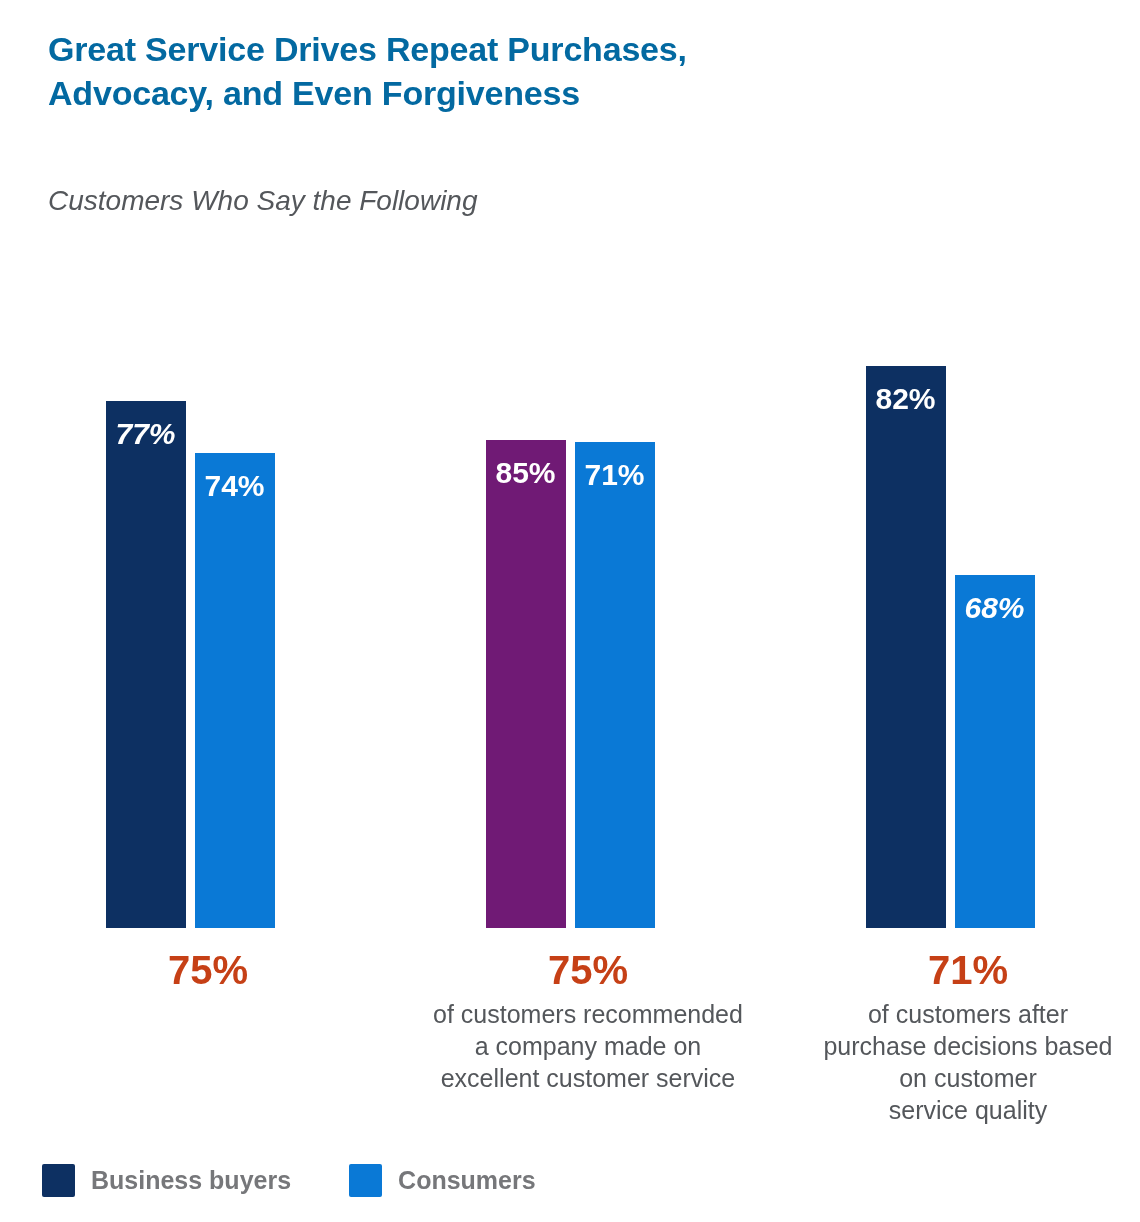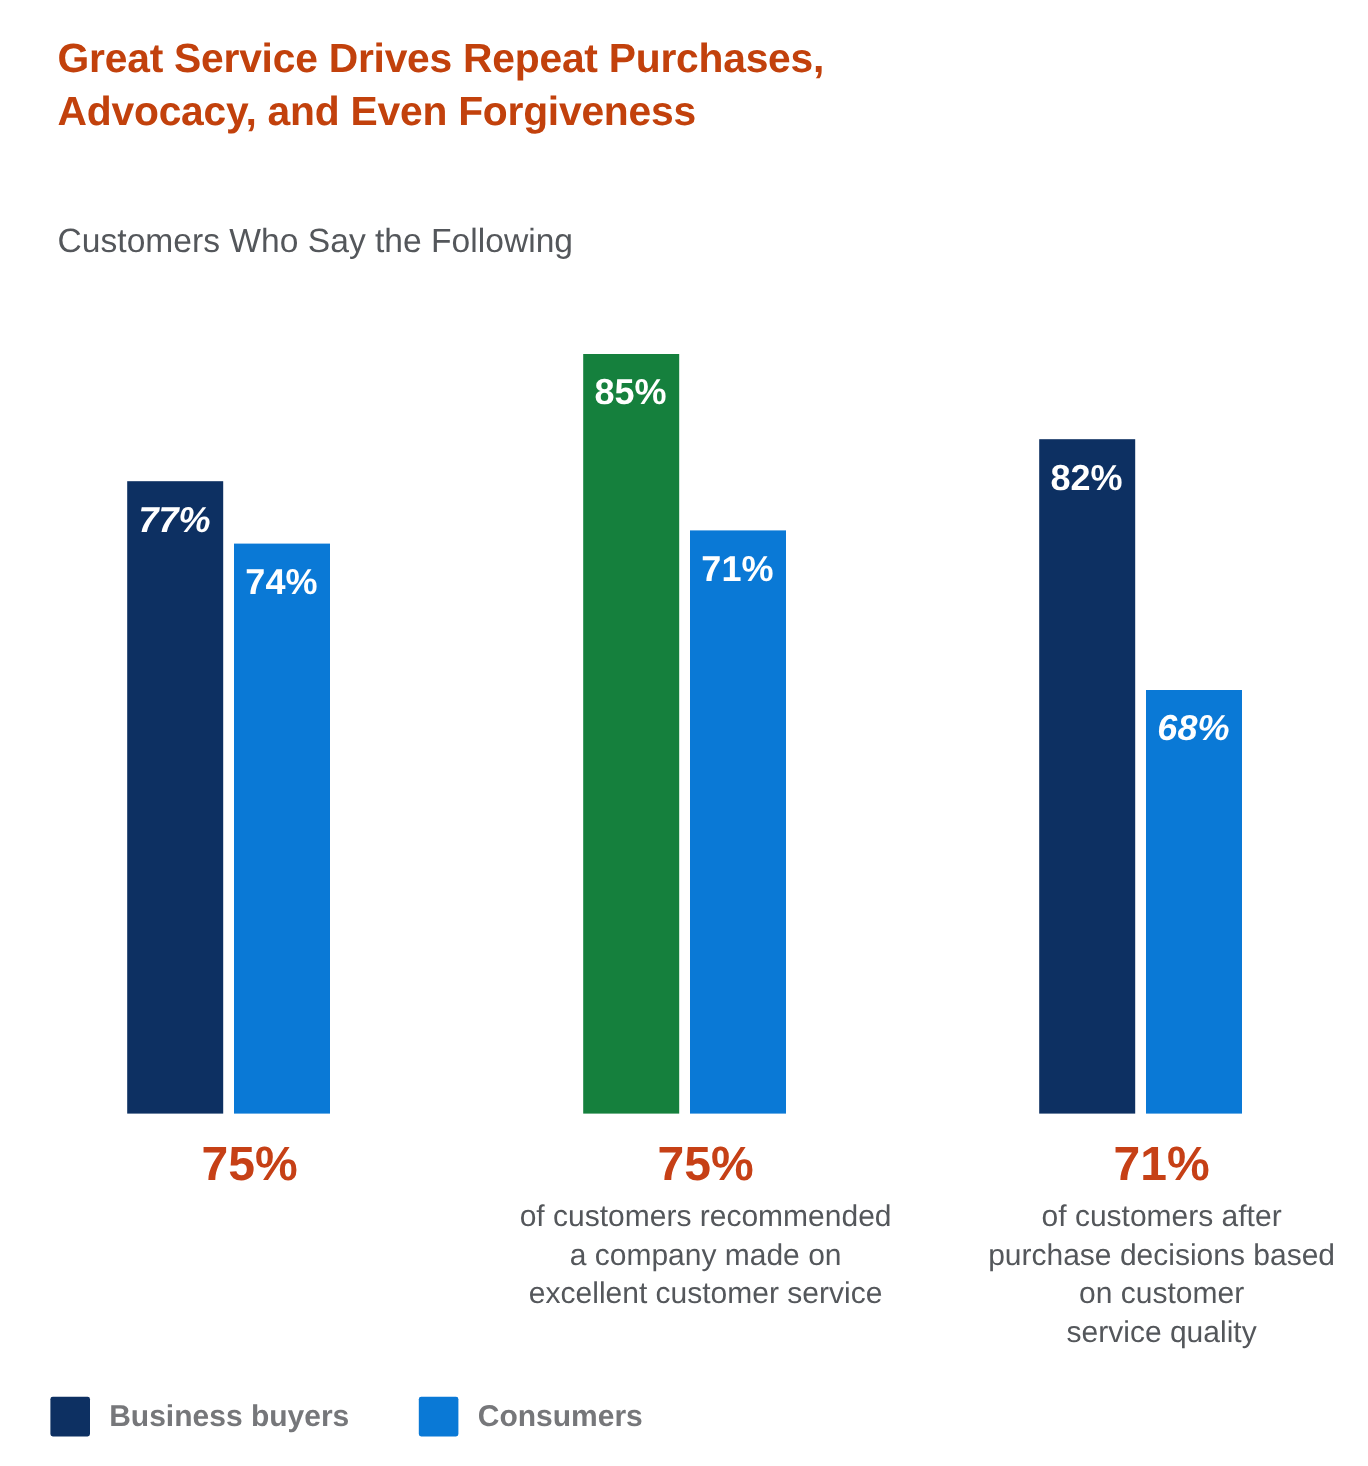--- a/index.html
+++ b/index.html
@@ -11,30 +11,31 @@
   .page {
     width: 1140px;
     height: 1222px;
     background: #ffffff;
     overflow: hidden;
   }
   .header { padding: 28px 40px 0 48px; }
   .title {
     font-size: 34px;
     font-weight: 700;
-    color: #c2410c;
+    color: #0369a1;
     line-height: 1.28;
     letter-spacing: -0.2px;
     white-space: pre-line;
   }
   .subtitle {
     margin-top: 70px;
     font-size: 28px;
     font-weight: 400;
     color: #54575b;
+    font-style: italic;
   }
   .chart { margin-top: 126px; }
   .groups-row {
     display: flex;
     width: 1140px;
   }
   .group {
     width: 380px;
     display: flex;
     flex-direction: column;
@@ -126,21 +127,21 @@
             <span class="bar-value">74%</span>
           </div>
         </div>
         <div class="caption">
           <div class="stat">75%</div>
         </div>
       </div>
 
       <div class="group">
         <div class="bars">
-          <div class="bar bar-navy" style="height: 633px; background: #15803d; text-align: right;">
+          <div class="bar bar-navy" style="height: 488px; background: #701a75; text-align: right;">
             <span class="bar-value">85%</span>
           </div>
           <div class="bar bar-blue" style="height: 486.35px; background: rgb(10, 121, 214);">
             <span class="bar-value">71%</span>
           </div>
         </div>
         <div class="caption">
           <div class="stat">75%</div>
           <div class="caption-text">of customers recommended
 a company made on

